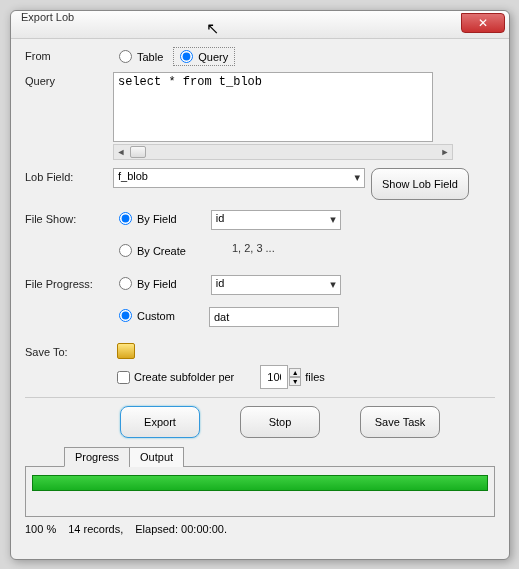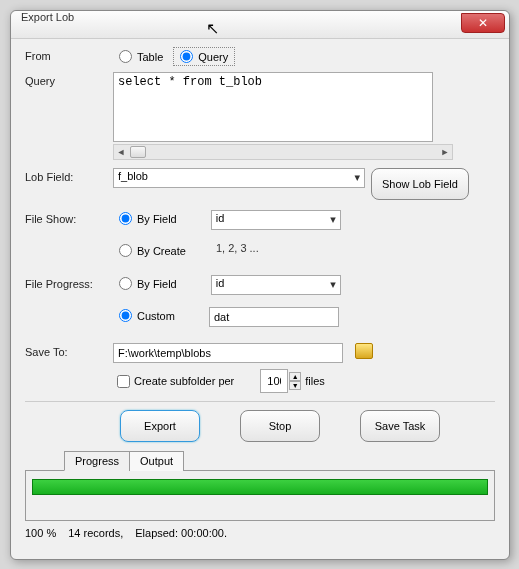--- a/index.html
+++ b/index.html
@@ -97,21 +97,21 @@
               <input type="radio" name="fn" checked="" style="">
               <span>By Field</span>
             </label>
           <div class="combo combo-med" style="margin-left:20px;"><span>id</span></div>
         </div>
         <div class="sub-row">
           <label class="radio-box">
               <input type="radio" name="fn" style="">
               <span>By Create</span>
             </label>
-          <span class="static-text" style="margin-left:16px;">1, 2, 3 ...</span>
+          <span class="static-text" style="margin-left:32px;">1, 2, 3 ...</span>
         </div>
       </div>
     </div>
     <div class="row" style="margin-top:10px;">
       <div class="label">File Progress:</div>
       <div class="field radio-col">
         <div class="sub-row">
           <label class="radio-box">
               <input type="radio" name="fe" style="">
               <span>By Field</span>
@@ -124,21 +124,20 @@
               <span>Custom</span>
             </label>
           <input class="text-input" style="width: 130px; margin-left: 20px;" value="dat">
         </div>
       </div>
     </div>
     <div class="row" style="margin-top:10px;">
       <div class="label">Save To:</div>
       <div class="field">
         <div class="sub-row">
-          <input class="text-input" style="width: 230px;" value="F:\work\temp\blobs">
           <span class="folder-icon"></span>
         </div>
         <div class="checkbox-row">
           <input type="checkbox" style="">
           <span>Create subfolder per</span>
           <div class="spinner">
             <input value="100" style="">
             <div class="spinner-btns">
                 <span>▲</span>
                 <span>▼</span>

